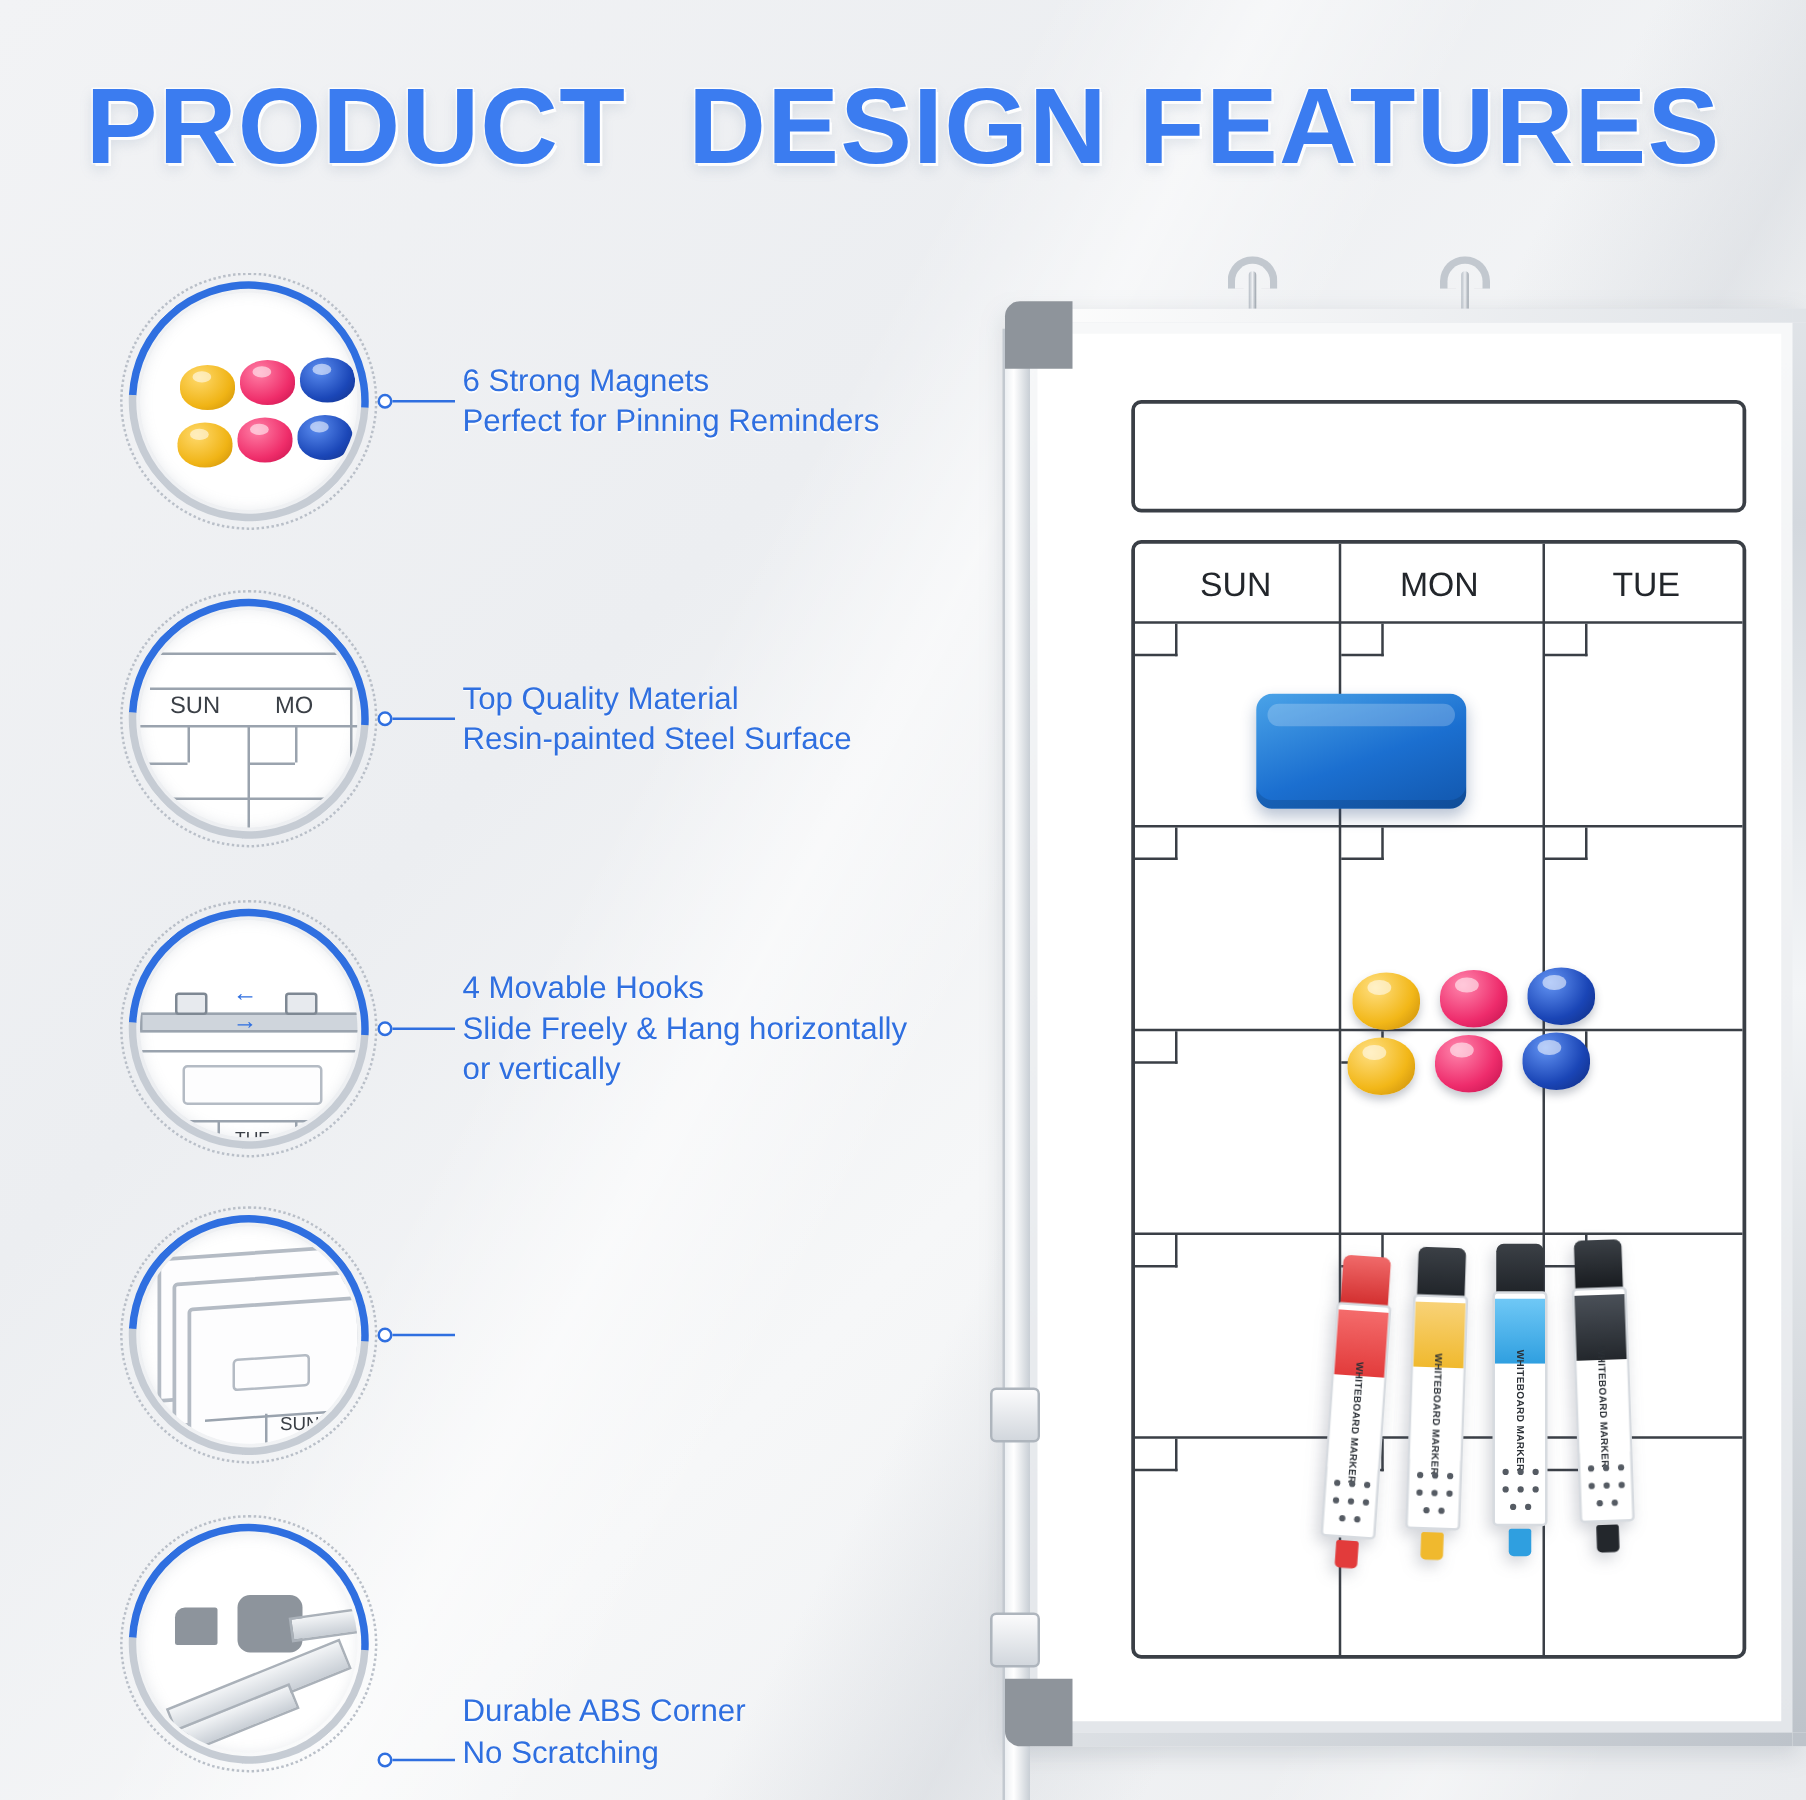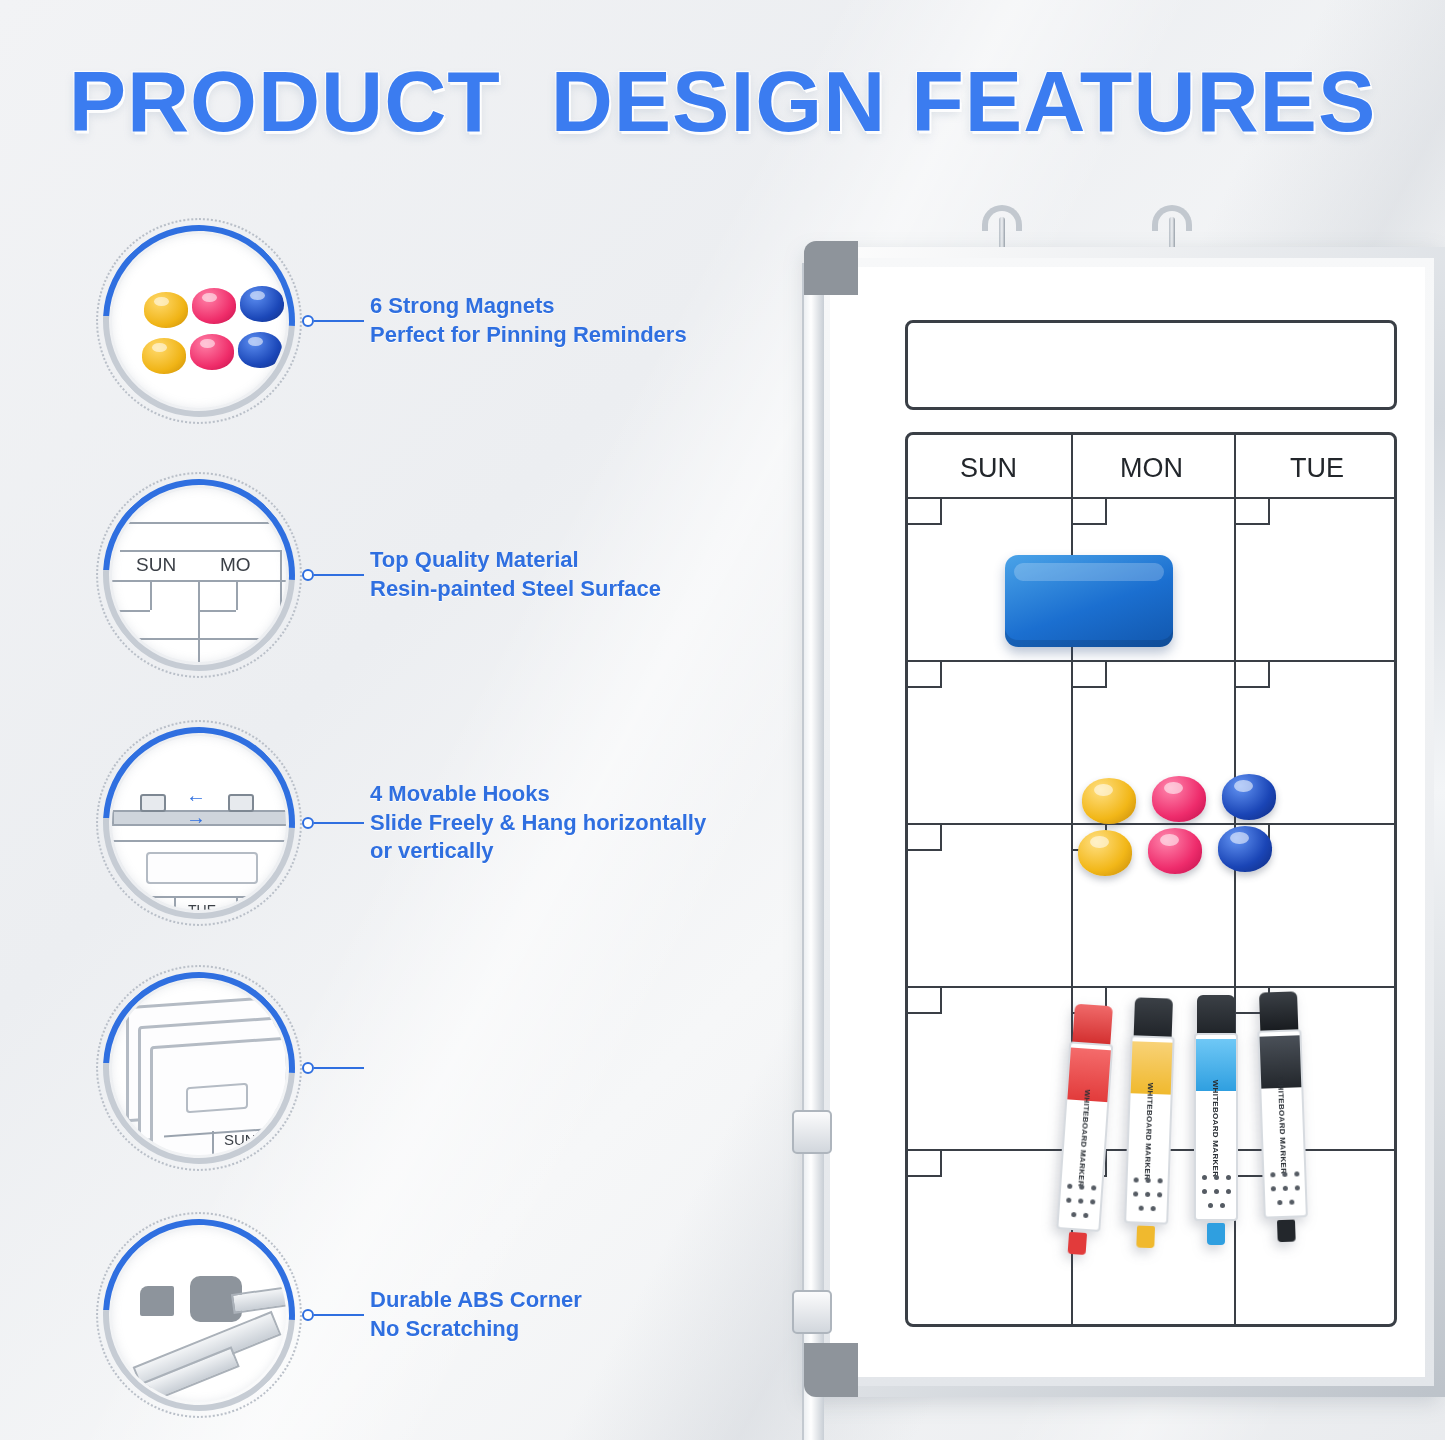--- a/index.html
+++ b/index.html
@@ -53,21 +53,21 @@
   }
   .connector{ position:relative; width:62px; height:20px; flex:0 0 62px; }
   .connector .dot{
     position:absolute; left:0; top:4px; width:12px; height:12px; border-radius:50%;
     border:2px solid #2f6fe0; background:#ffffff;
   }
   .connector .line{
     position:absolute; left:12px; top:9px; width:50px; height:2px; background:#2f6fe0;
   }
   .ftext{
-    color:#2f6fe0; font-size:22px; font-weight:bold; line-height:1.30;
+    color:#2f6fe0; font-size:25px; font-weight:normal; line-height:1.30;
     text-shadow:0 1px 0 rgba(255,255,255,.9);
     margin-left:6px; white-space:pre-line;
   }
 
   
   .th{ position:absolute; inset:0; }
 
   
   .mag{ position:absolute; width:44px; height:36px; border-radius:50%/46%; }
   .mag::after{ content:""; position:absolute; left:22%; top:14%; width:34%; height:26%;
@@ -279,21 +279,21 @@
         <div class="cal-lab" style="left:112px; top:150px; font-size:15px;">SUN</div>
       </div>
     </div>
   </div>
   <div class="connector">
     <div class="dot"></div>
       <div class="line"></div>
   </div>
 </div>
 
-<div class="feature" style="left:96px; top:1212px;">
+<div class="feature" style="left:96px; top:1212px;align-items:flex-end;">
   <div class="circle-wrap">
     <div class="dotted-ring"></div>
     <div class="arc-ring"></div>
     <div class="photo">
       <div class="th">
         <div class="abs-corner" style="left:28px; top:58px; width:34px; height:30px;"></div>
         <div class="abs-corner" style="left:78px; top:48px; width:52px; height:46px; border-radius:10px;"></div>
         <div class="abs-rail" style="left:120px; top:62px; width:58px; height:20px; transform:rotate(-8deg);"></div>
         <div class="abs-rail" style="left:20px; top:110px; width:150px; height:26px; transform:rotate(-22deg);"></div>
         <div class="abs-rail" style="left:8px; top:140px; width:120px; height:22px; transform:rotate(-22deg);"></div>

